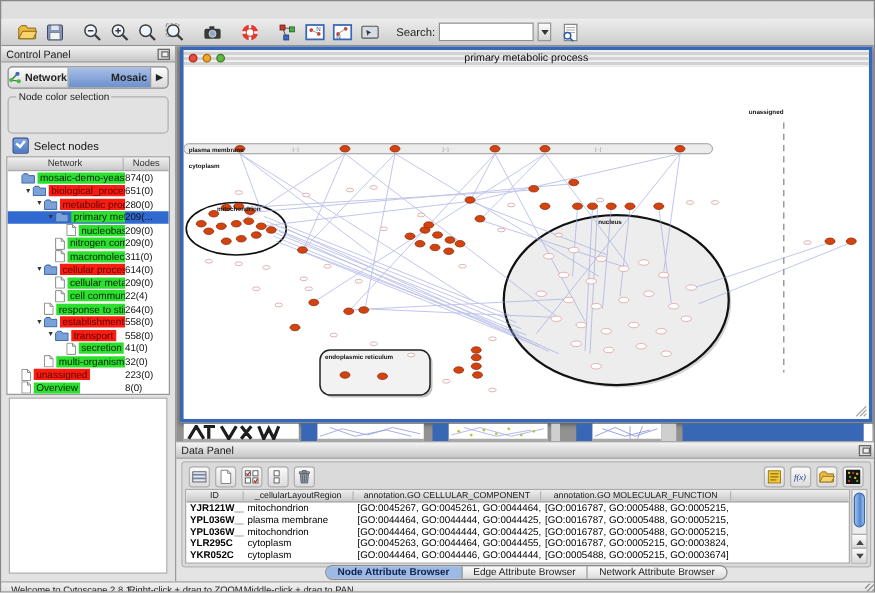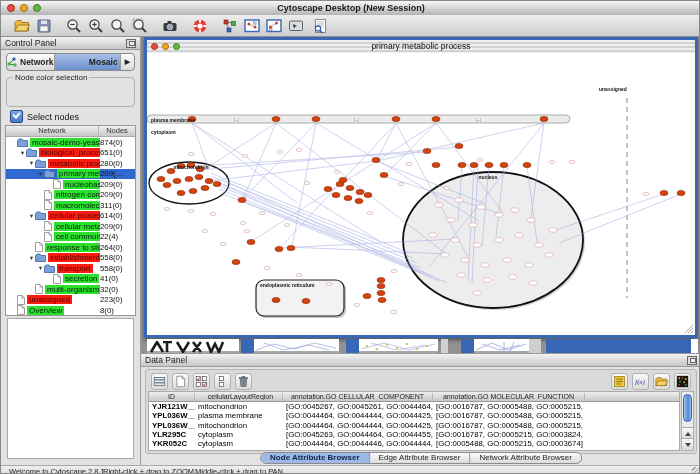--- a/index.html
+++ b/index.html
@@ -92,28 +92,20 @@
   
   .statusbar{position:absolute;left:0;top:464px;width:700px;height:10px;background:linear-gradient(#efefef,#dcdcdc);border-top:1px solid #aaa;font-size:7.5px;color:#222;}
   .status-item{position:absolute;top:1px;white-space:nowrap;}
   .grip{position:absolute;right:1px;bottom:1px;width:8px;height:8px;background:repeating-linear-gradient(135deg,transparent 0 2px,#999 2px 3px);}
 </style>
 </head>
 <body>
 
 <div id="app">
 
-  <div class="titlebar">
-    <div class="lights">
-      <div class="light red"></div>
-      <div class="light orange"></div>
-      <div class="light green"></div>
-    </div>
-    <div class="title">Cytoscape Desktop (New Session)</div>
-  </div>
 
   <div class="toolbar">
     <div id="tb-left" class="tb-groups">
         <div class="tb-group">
           <button class="tb-btn">
             <svg viewBox="0 0 16 16" width="16" height="16">
               <path d="M1 4.5 L3 2.5 h4 l1 2 h6.5 V13 H1z" fill="#ecb93e" stroke="#8a6714" stroke-width=".8"></path>
               <path d="M1 13 L4 7 h11.5 L12.5 13z" fill="#f6d36e" stroke="#8a6714" stroke-width=".8"></path>
             </svg>
           </button>
@@ -207,20 +199,27 @@
             </svg>
           </button>
           <button class="tb-btn">
             <svg viewBox="0 0 16 16" width="16" height="16">
               <rect x="1.5" y="3" width="13" height="9.5" rx="1" fill="#d6dce4" stroke="#555" stroke-width=".9"></rect>
               <path d="M5 6 l4 2 -2 .8 -1 2z" fill="#333"></path>
             </svg>
           </button>
         </div>
       </div>
+    <div class="search-area">
+      <span class="search-label">Search:</span>
+      <input class="search-input" value="" style="">
+      <button class="search-drop">
+          <span class="caret"></span>
+        </button>
+    </div>
     <div id="tb-right" class="tb-groups" style="margin-left:6px;">
         <button class="tb-btn">
           <svg viewBox="0 0 16 16" width="16" height="16">
             <rect x="3.5" y="1.5" width="10" height="13" fill="#fff" stroke="#888"></rect>
             <g stroke="#aaa" stroke-width=".8">
               <line x1="5" y1="4" x2="12" y2="4"></line>
               <line x1="5" y1="6" x2="12" y2="6"></line>
               <line x1="5" y1="8" x2="12" y2="8"></line>
             </g>
             <circle cx="6" cy="10.5" r="2.6" fill="none" stroke="#2a5aa8" stroke-width="1.2"></circle>

